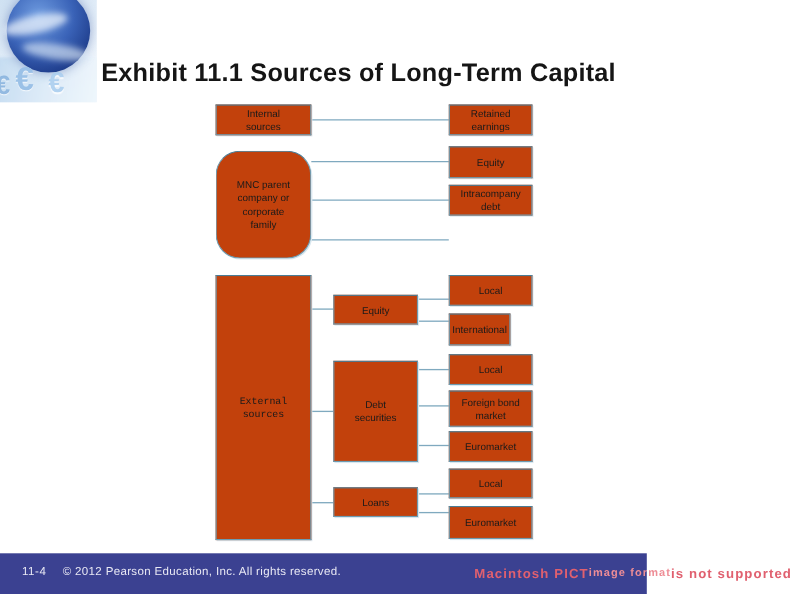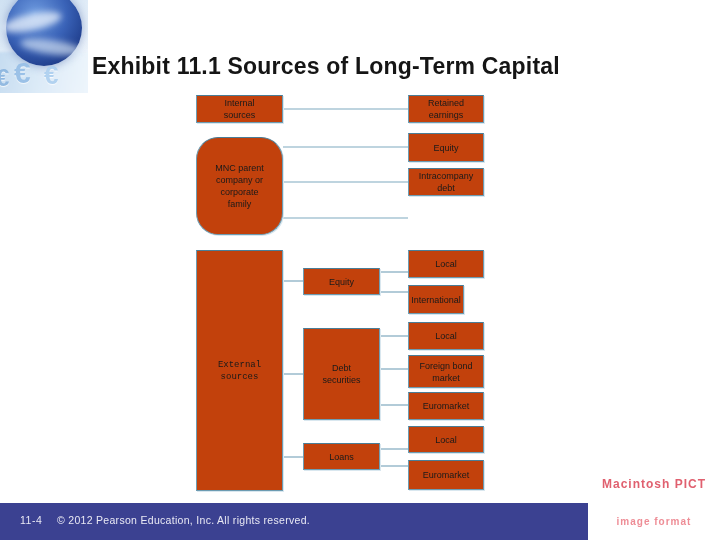--- a/index.html
+++ b/index.html
@@ -95,24 +95,23 @@
   }
   .footer-copy {
     position: absolute; left: 57px; top: 514px;
     color: #e9e9f4; font-size: 10.5px; letter-spacing: 0.3px;
   }
 
   
   .pict-box {
     position: absolute; left: 588px; top: 484px; width: 132px; height: 56px;
     background: #ffffff;
-    display: flex; flex-direction: column; align-items: center; justify-content: center;
+    display: flex; flex-direction: row; align-items: center; justify-content: flex-end;
     padding-top: 18px; box-sizing: border-box;
     z-index: 3;
-    gap: 28px;
   }
   .pict-l1, .pict-l3 {
     color: #e0606f; font-weight: bold; font-size: 12px;
     letter-spacing: 1px; line-height: 10px; white-space: nowrap;
   }
   .pict-l2 {
     color: #ee8d96; font-weight: bold; font-size: 10px;
     letter-spacing: 1px; line-height: 9px; white-space: nowrap;
   }
 </style>

